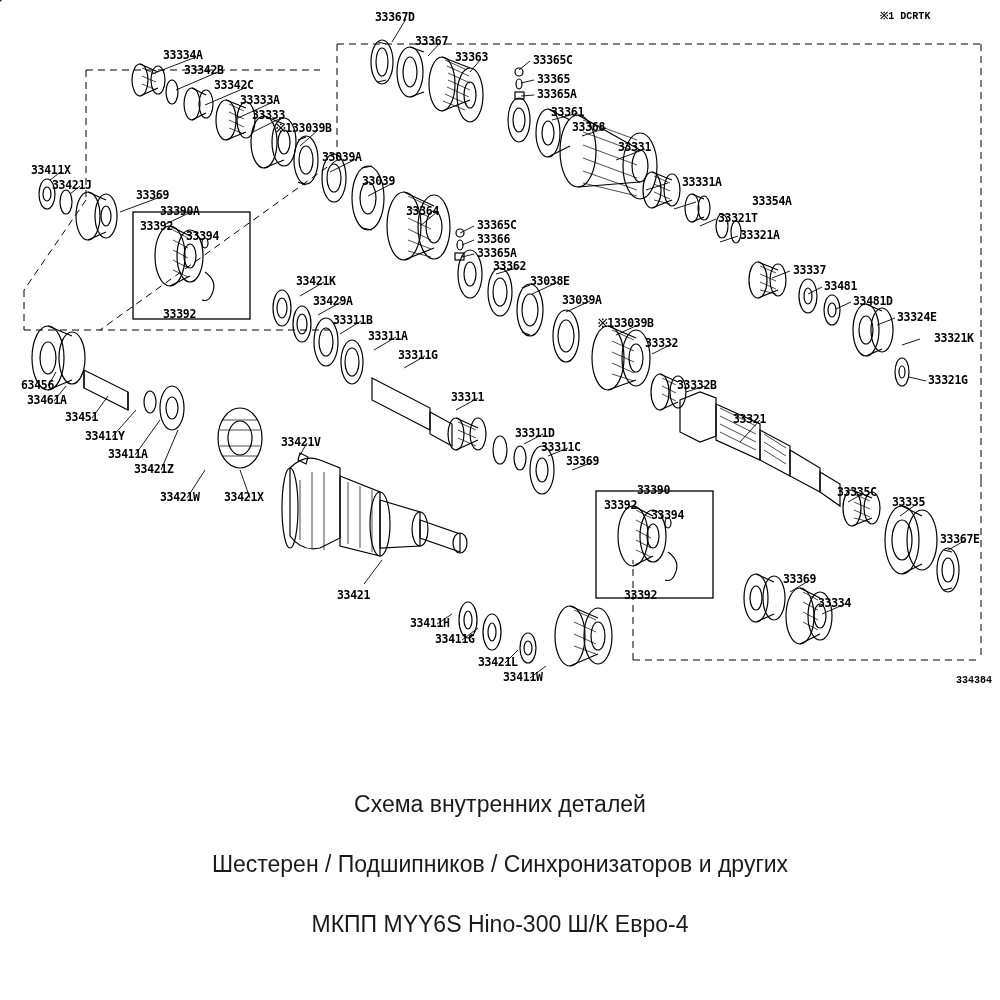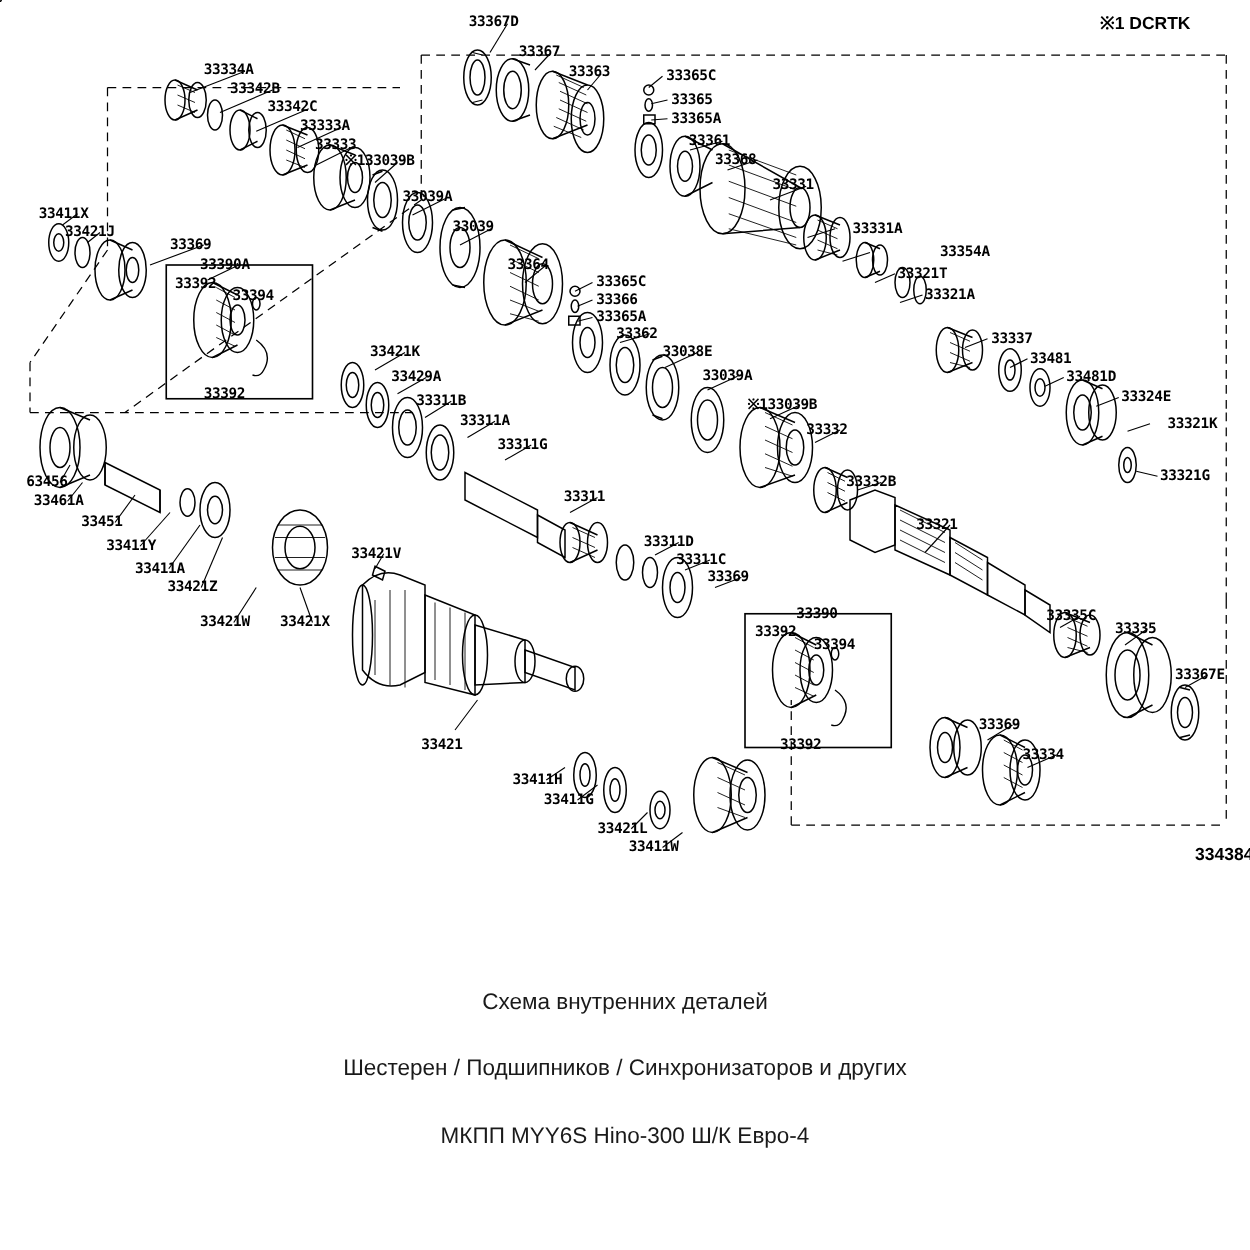--- a/index.html
+++ b/index.html
@@ -20,33 +20,33 @@
     font-family:"DejaVu Sans Mono", monospace;
     font-size:11.5px;
     font-weight:700;
     letter-spacing:-0.3px;
     white-space:nowrap;
     line-height:1;
     color:#000;
   }
   .corner{
     position:absolute;
-    font-family:Liberation Sans, sans-serif;
-    font-size:14px;
+    font-family:Liberation Mono, monospace;
+    font-size:10px;
     font-weight:700;
     white-space:nowrap;
     color:#000;
   }
   #captions{
     position:absolute;left:0;top:790px;width:1000px;
     text-align:center;
   }
   #captions .cap{
     font-family:"Liberation Sans", sans-serif;
-    font-size:18px;
+    font-size:23px;
     color:#1a1a1a;
     margin:0 0 30px 0;
     line-height:1.3;
   }
   #captions .cap:last-child{margin-bottom:0;}
 </style>
 </head>
 <body>
 
 <div id="diagram">

